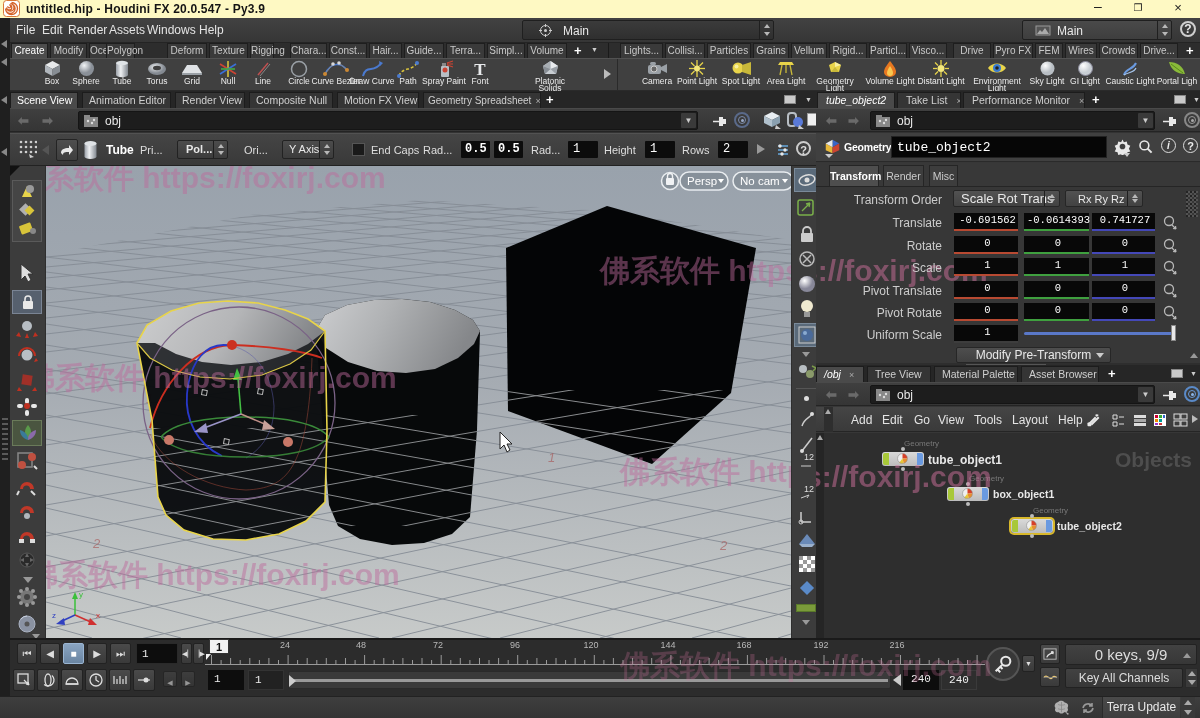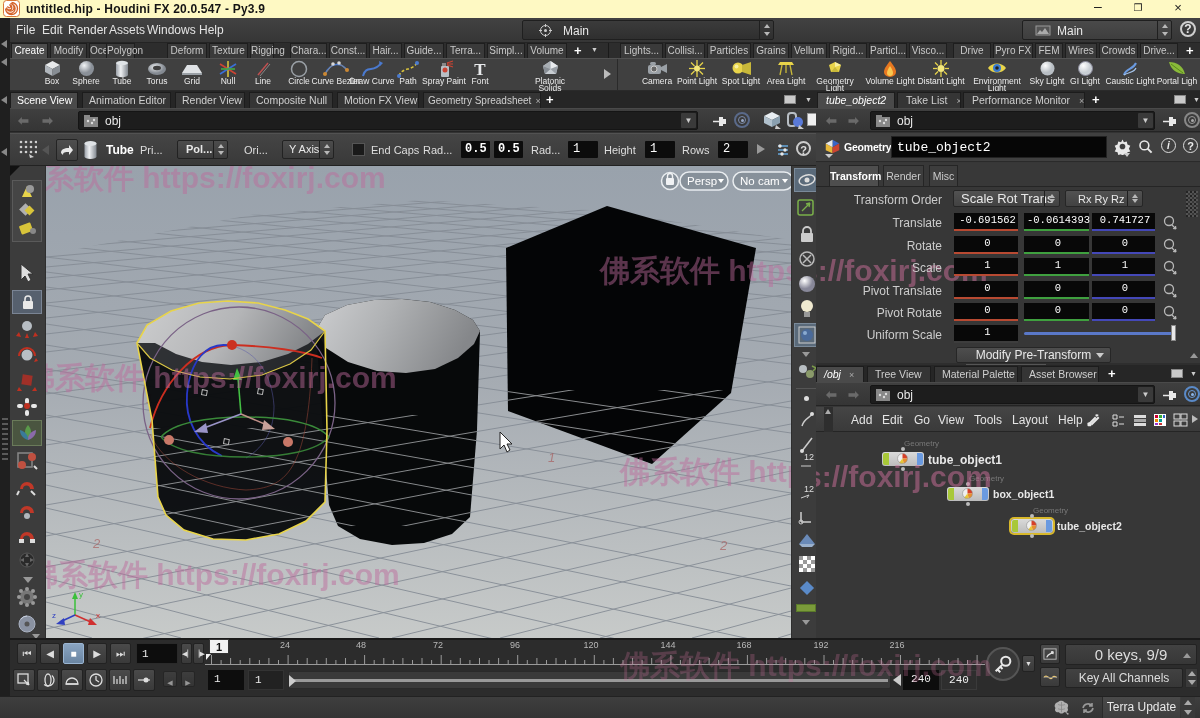--- a/index.html
+++ b/index.html
@@ -1335,20 +1335,25 @@
       </svg>
 <svg width="15" height="14" viewBox="0 0 15 14" style="position:absolute;left:357px;top:6px">
         <rect x="1" y="1" width="6" height="5" fill="none" stroke="#ddd"></rect>
         <rect x="8" y="1" width="6" height="5" fill="none" stroke="#ddd"></rect>
         <rect x="1" y="8" width="6" height="5" fill="none" stroke="#ddd"></rect>
         <rect x="8" y="8" width="6" height="5" fill="none" stroke="#ddd"></rect>
       </svg>
 <div style="position:absolute;left:376px;top:8px;width:0;height:0;border-left:6px solid #bbb;border-top:4px solid transparent;border-bottom:4px solid transparent"></div>
 </div>
 
+<div style="position:absolute;left:0;top:300px;width:384px;height:205px;background:#2e2e2e;overflow:hidden">
+<div style="position:absolute;left:0;top:0;width:8px;height:205px;background:#252525"></div>
+<div style="position:absolute;left:1px;top:2px;width:0;height:0;border-left:3px solid transparent;border-right:3px solid transparent;border-bottom:5px solid #aaa"></div>
+<div style="position:absolute;right:8px;top:15px;color:#4e4e4e;font-size:21px;font-weight:bold;font-family:'Liberation Sans',sans-serif">Objects</div>
+</div>
 
 <div style="position:absolute;left:0;top:300px;width:384px;height:205px;overflow:hidden">
       <div style="position:absolute;left:66px;top:19px;width:42px;height:14px;background:linear-gradient(#dadada,#bcbcbc);border-radius:3px;">
 <div style="position:absolute;left:1px;top:1px;width:6px;height:12px;background:#a8c838;border-radius:2px 0 0 2px"></div>
 <div style="position:absolute;right:1px;top:1px;width:6px;height:12px;background:#6a9ae0;border-radius:0 2px 2px 0"></div>
 <svg width="11" height="11" viewBox="0 0 20 20" style="position:absolute;left:15px;top:1px">
           <circle cx="10" cy="10" r="9" fill="#f0f0f0"></circle>
           <path d="M10 10 L10 1 A9 9 0 0 1 19 10 Z" fill="#d84028"></path>
           <path d="M10 10 L19 10 A9 9 0 0 1 12 18.8 Z" fill="#e89030"></path>
           <path d="M10 10 L12 18.8 A9 9 0 0 1 4 17.5 Z" fill="#e8c838"></path>

